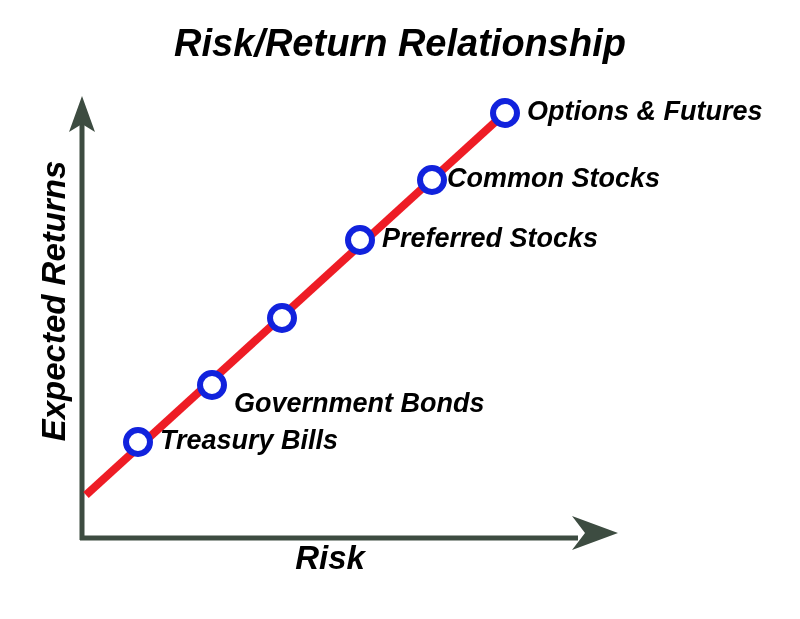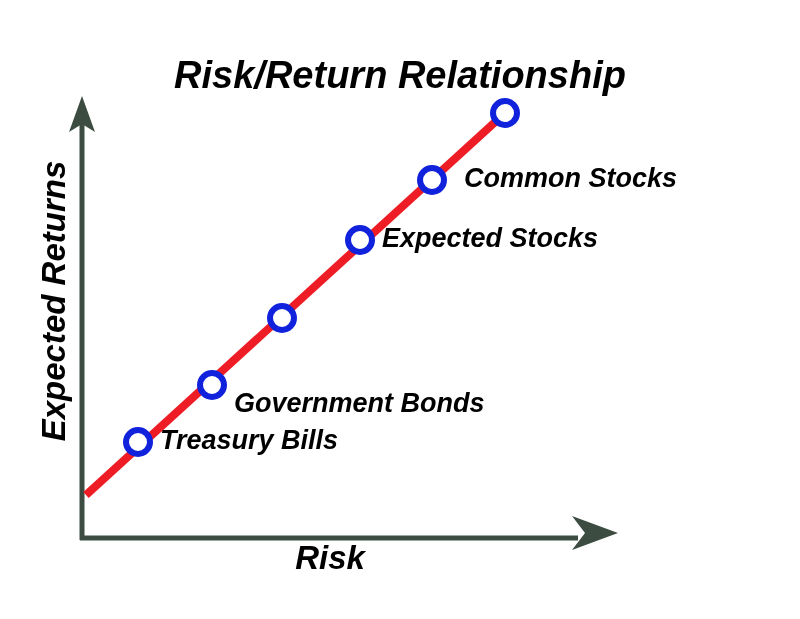--- a/index.html
+++ b/index.html
@@ -25,21 +25,20 @@
     top: 22px;
     width: 800px;
     text-align: center;
     font-family: "Liberation Sans", sans-serif;
     font-size: 38px;
     font-weight: bold;
     font-style: italic;
     color: #000000;
     letter-spacing: 0px;
     white-space: nowrap;
-    margin-top: 32px;
   }
   #svg-plot {
     position: absolute;
     left: 0;
     top: 0;
   }
   .axis-title {
     position: absolute;
     font-family: "Liberation Sans", sans-serif;
     font-size: 33px;
@@ -98,22 +97,23 @@
     <circle cx="360" cy="240" r="12" fill="#ffffff" stroke="#1122dd" stroke-width="6"></circle>
     <circle cx="432" cy="180" r="12" fill="#ffffff" stroke="#1122dd" stroke-width="6"></circle>
     <circle cx="505" cy="113" r="12" fill="#ffffff" stroke="#1122dd" stroke-width="6"></circle>
   </svg>
 
   <div class="point-label" style="left:160px; top:427px;">Treasury Bills</div>
 
   <div class="point-label" style="left:234px; top:370px;margin-top:20px;">Government Bonds</div>
 
 
-  <div class="point-label" style="left:382px; top:225px;">Expected Stocks</div>
+  <div class="point-label" style="left:382px; top:225px;">Preferred Stocks</div>
 
-  <div class="point-label" style="left:464px; top:165px;">Common Stocks</div>
+  <div class="point-label" style="left:447px; top:165px;">Common Stocks</div>
 
+  <div class="point-label" style="left:527px; top:98px;">Options &amp; Futures</div>
 
   <div class="axis-title" id="ylabel">Expected Returns</div>
 
   <div class="axis-title" id="xlabel">Risk</div>
 
 </div>
 
 </body></html>

